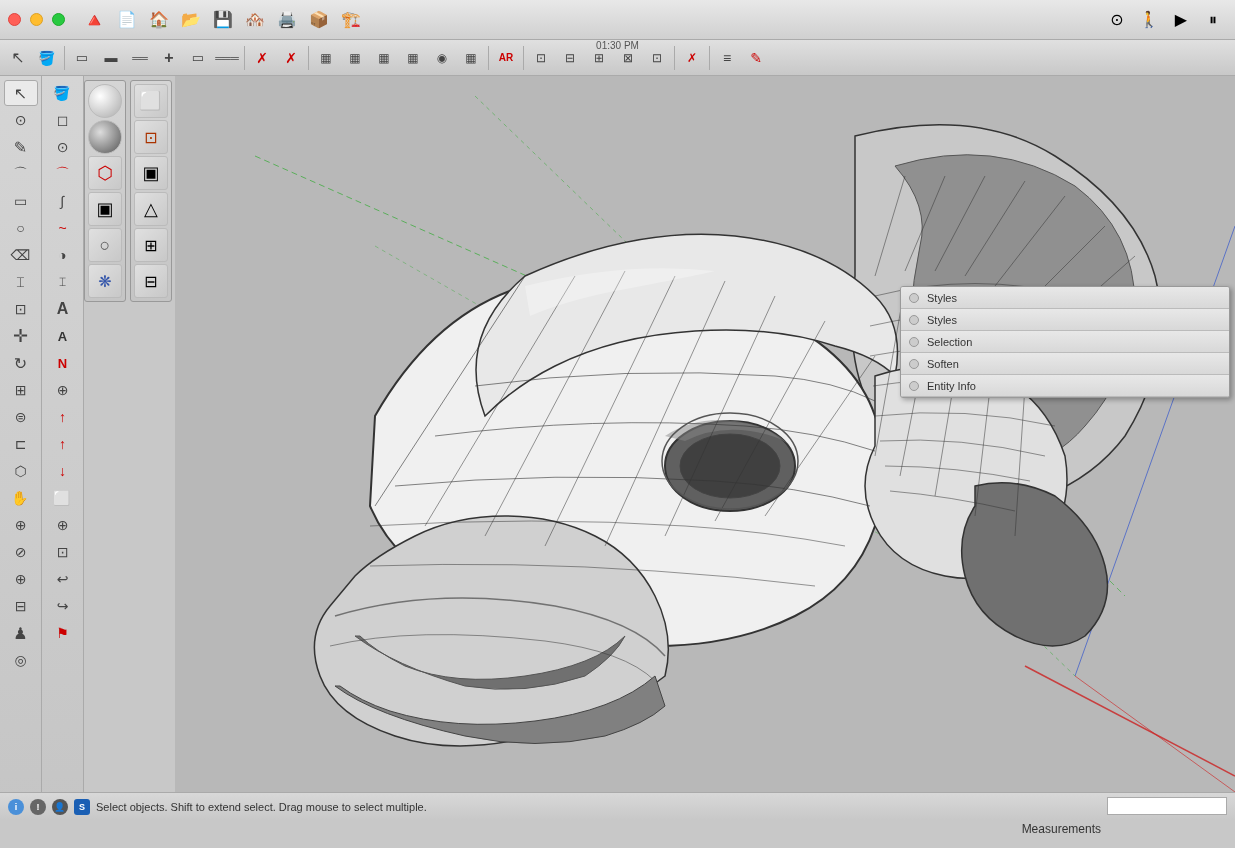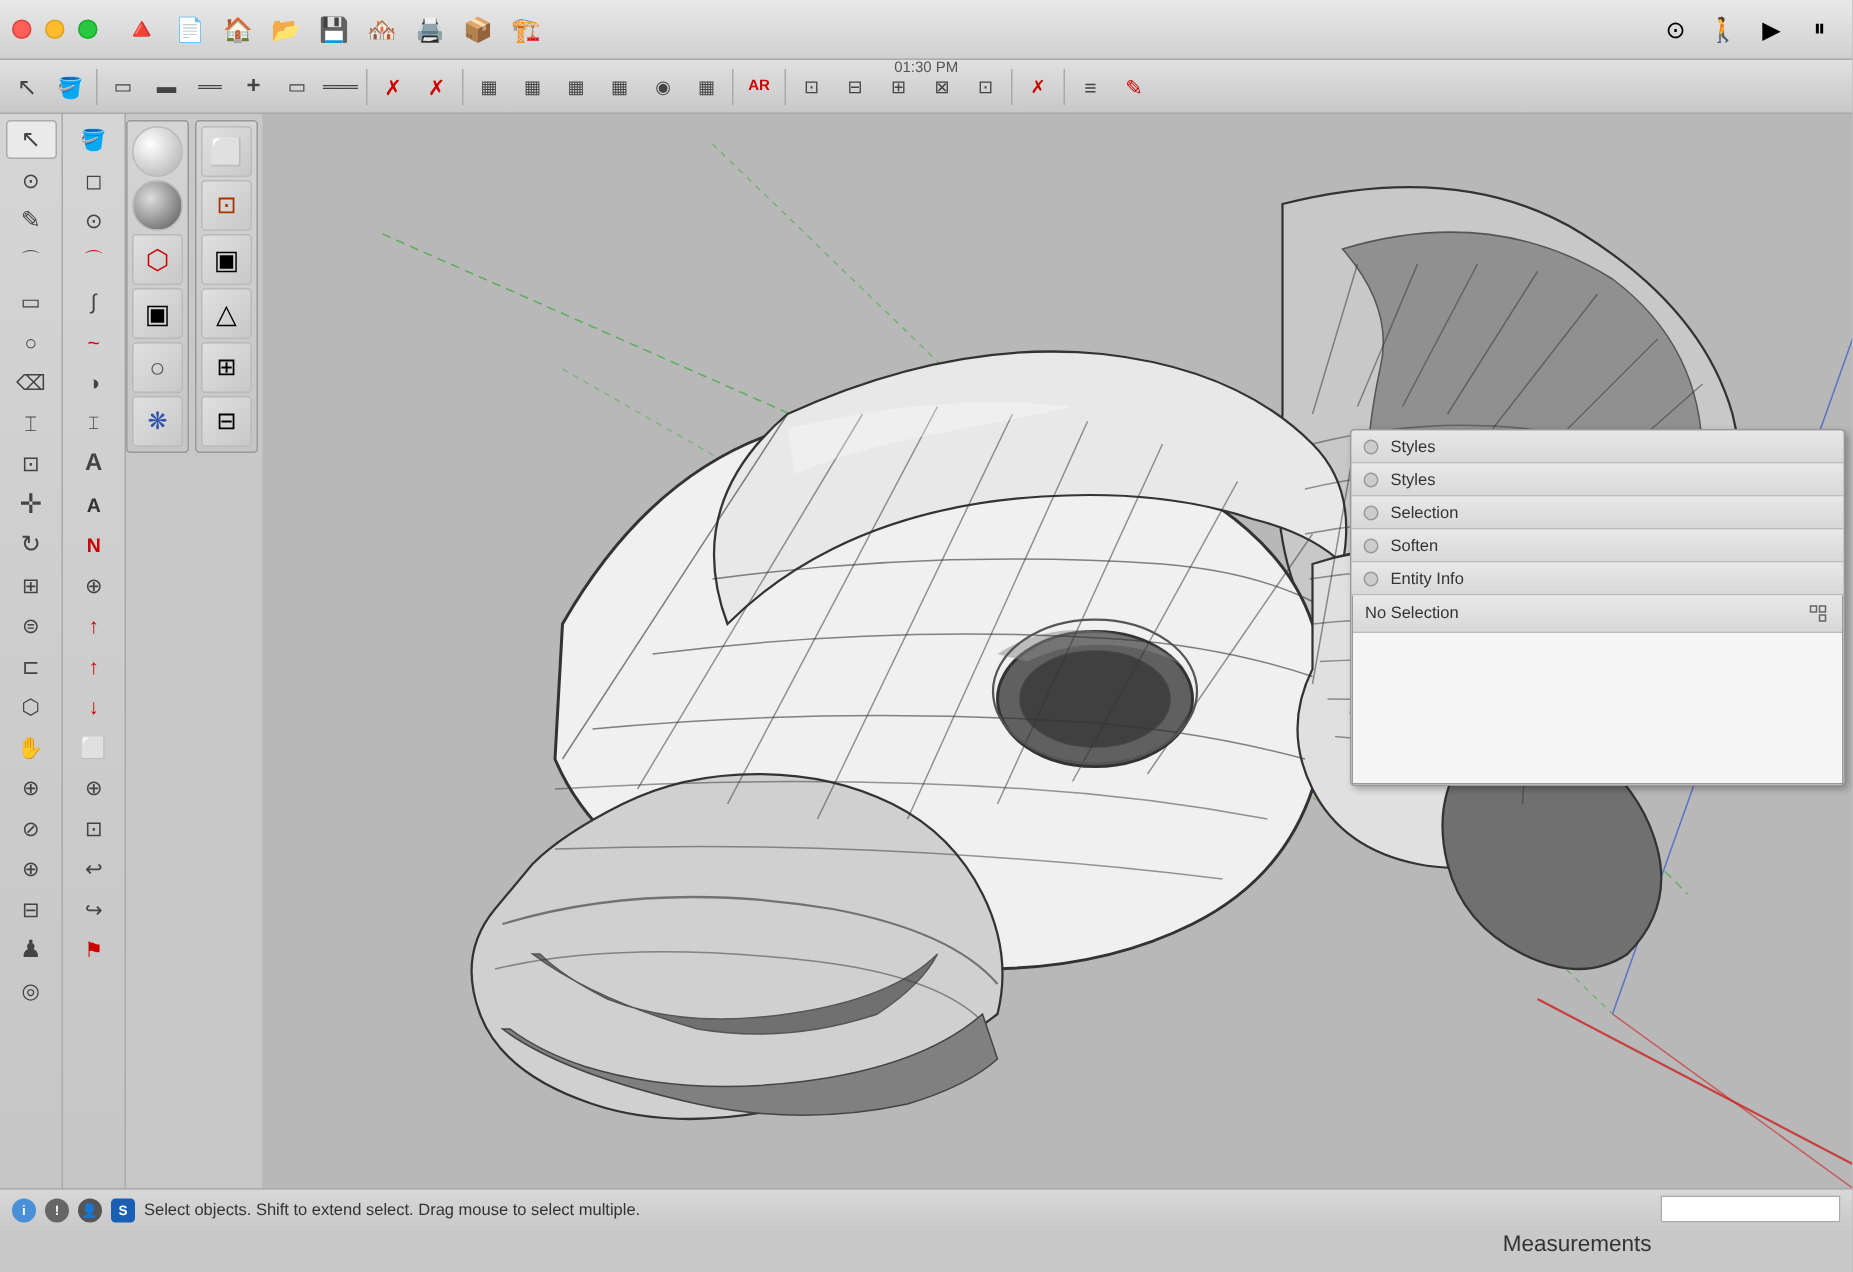--- a/index.html
+++ b/index.html
@@ -547,43 +547,29 @@
       <div class="tray-item">
         <div class="tray-dot"></div>
         <span>Soften</span>
       </div>
 
       <div class="tray-item">
         <div class="tray-dot"></div>
         <span>Entity Info</span>
       </div>
 
-      <div id="entity-info">
-        <div id="entity-info-header">
-          <span style="font-weight:normal;color:#333;">No Selection</span>
-          <div class="entity-expand-btn">
-            <svg width="12" height="12" viewBox="0 0 12 12">
-              <rect x="1" y="1" width="4" height="4" fill="none" stroke="#666" stroke-width="1"></rect>
-              <rect x="7" y="1" width="4" height="4" fill="none" stroke="#666" stroke-width="1"></rect>
-              <rect x="7" y="7" width="4" height="4" fill="none" stroke="#666" stroke-width="1"></rect>
-            </svg>
-          </div>
-        </div>
-        <div id="entity-info-content">
-        </div>
-      </div>
     </div>
 
   </div>
 
   <div id="status-bar" style="position:absolute;bottom:0;left:0;right:0;height:28px;background:linear-gradient(to bottom,#d8d8d8,#c8c8c8);border-top:1px solid #aaa;display:flex;align-items:center;padding:0 8px;gap:6px;">
     <div class="status-icon status-icon-info" style="width:16px;height:16px;font-size:9px;flex-shrink:0;">i</div>
     <div class="status-icon" style="background:#666;color:white;width:16px;height:16px;font-size:9px;flex-shrink:0;">!</div>
     <div class="status-icon status-icon-dark" style="width:16px;height:16px;font-size:9px;flex-shrink:0;">👤</div>
     <div class="status-icon" style="background:#1a5fb4;color:white;width:16px;height:16px;font-size:9px;border-radius:3px;flex-shrink:0;">S</div>
     <span style="font-size:11px;color:#333;">Select objects. Shift to extend select. Drag mouse to select multiple.</span>
     <div id="measurements-bar" style="margin-left:auto;display:flex;align-items:center;gap:6px;">
-      <span style="font-size:15px;color:#333;margin-top:46px;">Measurements</span>
+      <span style="font-size:12px;color:#333;margin-top:46px;">Measurements</span>
       <input id="measurements-input" type="text" style="width: 120px; height: 18px; background: white; border: 1px solid rgb(170, 170, 170); padding: 0px 3px; font-size: 11px;" value="" placeholder="">
     </div>
   </div>
 
 </div>
 
 </body></html>

